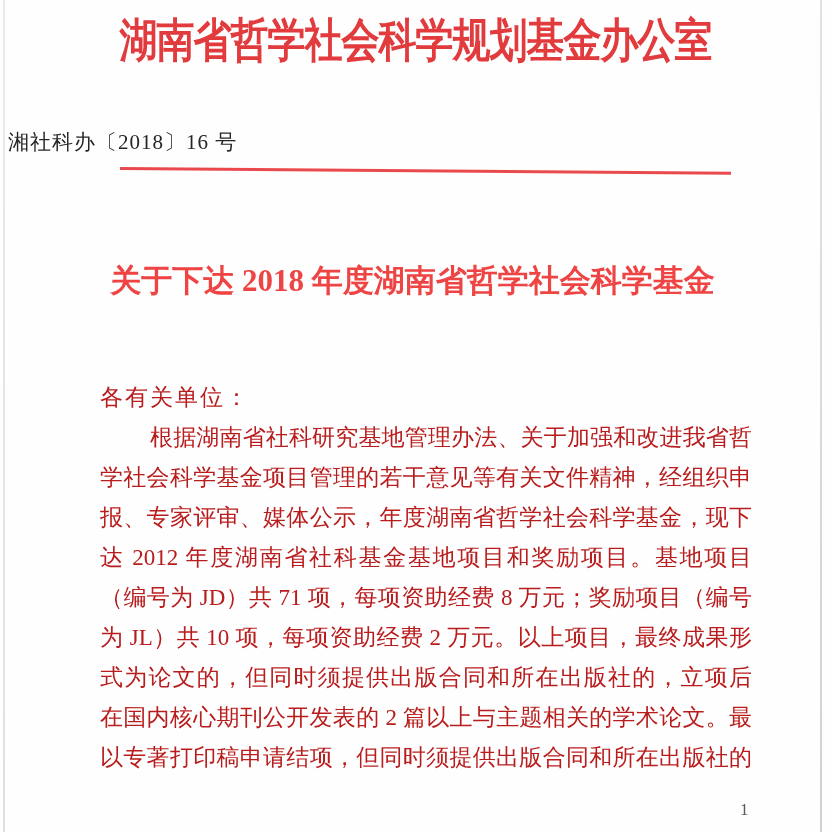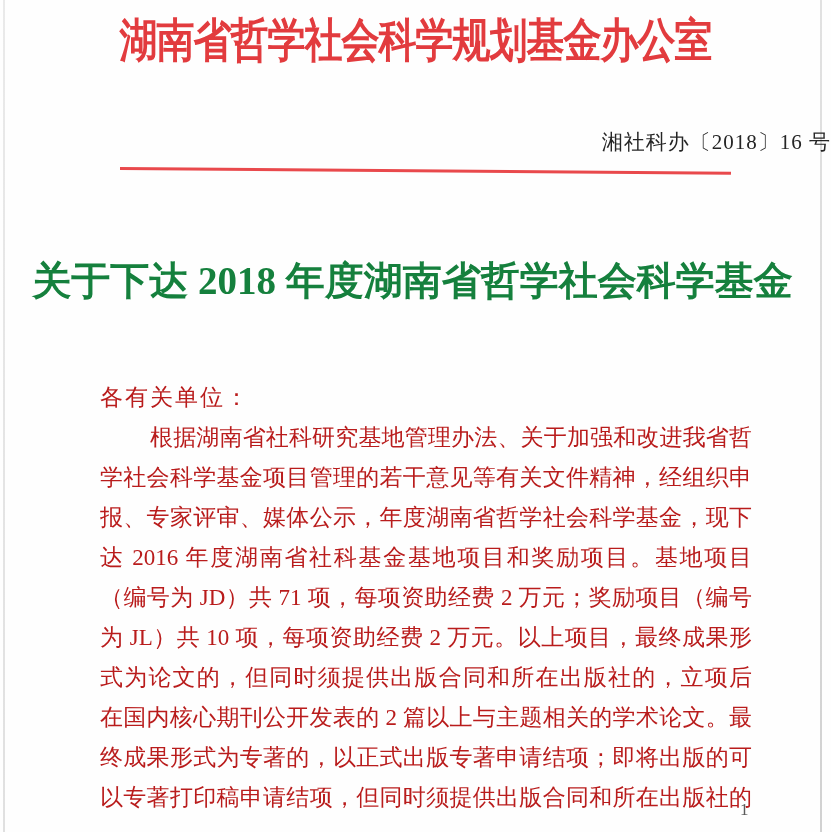--- a/index.html
+++ b/index.html
@@ -28,43 +28,43 @@
     font-size: 38px;
     font-weight: bold;
     letter-spacing: -1px;
     color: #e23b3e;
     transform: scaleY(1.22);
     transform-origin: center top;
     white-space: nowrap;
   }
   .doc-number {
     position: absolute;
-    top: 128px; left: 0; right: 0;
-    text-align: right;
+    top: 128px; left: 8px; right: 0;
+    text-align: left;
     font-size: 21px;
     letter-spacing: 1px;
     color: #252525;
     white-space: nowrap;
   }
   .red-rule {
     position: absolute;
     top: 167px; left: 120px;
     width: 611px; height: 3px;
     background: #e9494c;
     transform: rotate(0.45deg);
     transform-origin: left center;
   }
   .doc-title {
     position: absolute;
     top: 257px; left: 0; right: 6px;
     text-align: center;
-    font-size: 39px;
+    font-size: 31px;
     font-weight: bold;
     line-height: 47px;
-    color: #15803d;
+    color: #ef4444;
     white-space: nowrap;
   }
   .body-block {
     position: absolute;
     top: 378px; left: 100px;
     width: 652px;
   }
   .body-line {
     height: 40px;
     line-height: 40px;
@@ -104,24 +104,23 @@
 
   <div class="doc-title">
     <div>关于下达 2018 年度湖南省哲学社会科学基金</div>
   </div>
 
   <div class="body-block">
     <div class="body-line salutation">各有关单位：</div>
     <div class="body-line indent">根据湖南省社科研究基地管理办法、关于加强和改进我省哲</div>
     <div class="body-line">学社会科学基金项目管理的若干意见等有关文件精神，经组织申</div>
     <div class="body-line">报、专家评审、媒体公示，年度湖南省哲学社会科学基金，现下</div>
-    <div class="body-line">达 2016 年度湖南省社科基金基地项目和奖励项目。基地项目</div>
-    <div class="body-line">（编号为 JD）共 71 项，每项资助经费 2 万元；奖励项目（编号</div>
+    <div class="body-line">达 2012 年度湖南省社科基金基地项目和奖励项目。基地项目</div>
+    <div class="body-line">（编号为 JD）共 71 项，每项资助经费 8 万元；奖励项目（编号</div>
     <div class="body-line">为 JL）共 10 项，每项资助经费 2 万元。以上项目，最终成果形</div>
     <div class="body-line">式为论文的，但同时须提供出版合同和所在出版社的，立项后</div>
     <div class="body-line">在国内核心期刊公开发表的 2 篇以上与主题相关的学术论文。最</div>
-    <div class="body-line">终成果形式为专著的，以正式出版专著申请结项；即将出版的可</div>
     <div class="body-line">以专著打印稿申请结项，但同时须提供出版合同和所在出版社的</div>
   </div>
 
   <div class="page-number">1</div>
 
 </div>
 
 </body></html>

